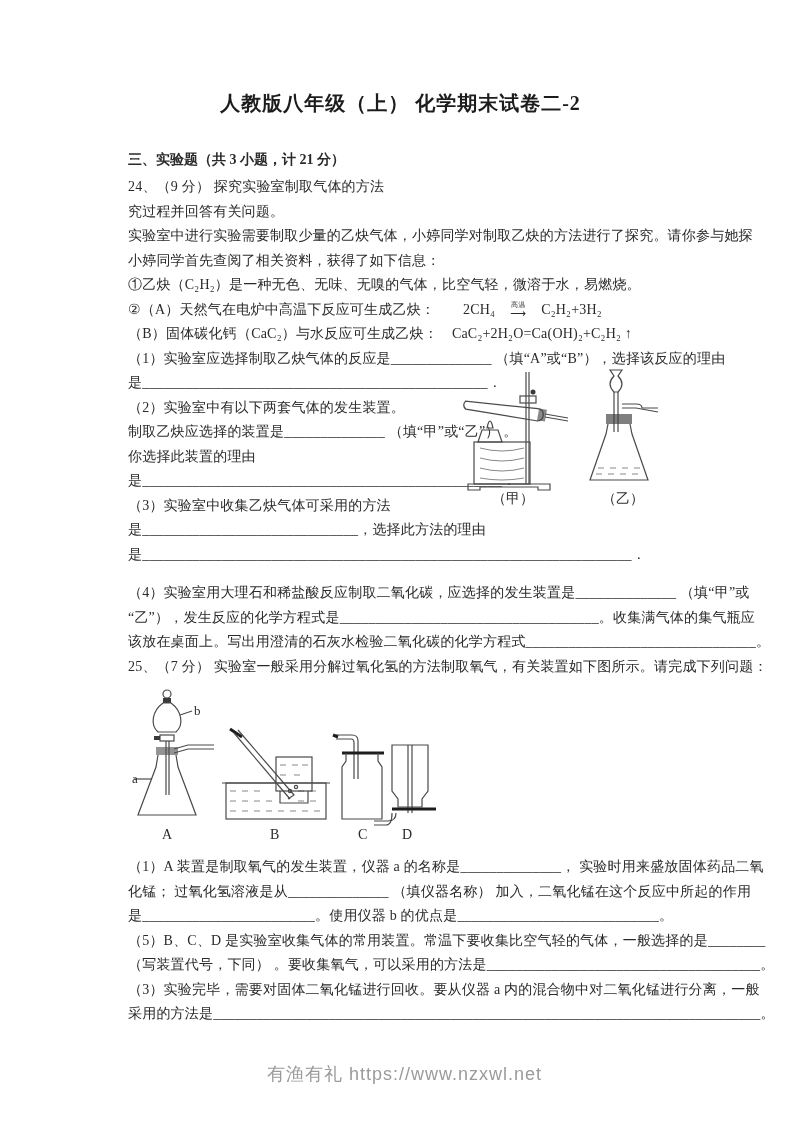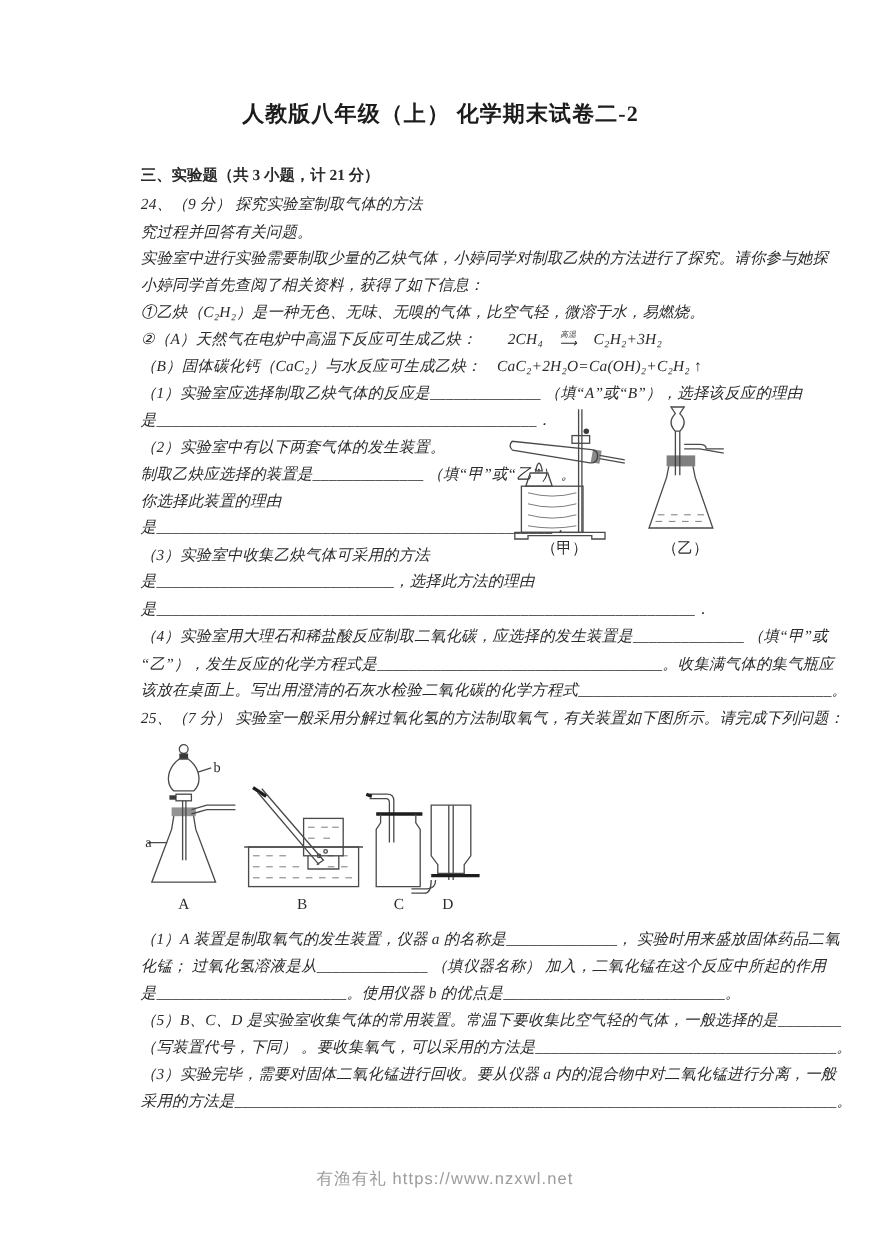--- a/index.html
+++ b/index.html
@@ -27,23 +27,22 @@
   }
   .section-header{
     font-weight:bold;
     font-size:14px;
     margin:0 0 6px 0;
   }
   .line{
     line-height:24.5px;
     white-space:nowrap;
     letter-spacing:0.2px;
-    font-style:italic;
-  }
-  .gap-top{margin-top:1px;}
+  }
+  .gap-top{margin-top:14px;}
   .over-arrow{
     display:inline-flex;
     flex-direction:column;
     align-items:center;
     vertical-align:middle;
     line-height:1;
     margin:0 15px;
   }
   .over-arrow .cond{font-size:7px;color:#333;}
   .over-arrow .arr{font-size:11px;line-height:0.8;}
@@ -59,21 +58,21 @@
   .fig2{
     margin:8px 0 6px 2px;
     width:310px;height:158px;
   }
   .footer{
     position:absolute;
     left:16px;right:0;
     top:1062px;
     text-align:center;
     color:#9b9b9b;
-    font-size:15px;
+    font-size:18px;
     font-family:"Liberation Sans", sans-serif;
     letter-spacing:1px;
   }
   svg .ln{stroke:#4a4a4a;stroke-width:1.2;fill:none;}
   svg .lnthick{stroke:#1d1d1d;stroke-width:3;fill:none;}
   svg .dark{fill:#3a3a3a;}
   svg .hatch{stroke:#6a6a6a;stroke-width:0.8;fill:none;}
   svg text{font-family:"Liberation Serif", serif;fill:#2a2a2a;}
 </style>
 </head>

